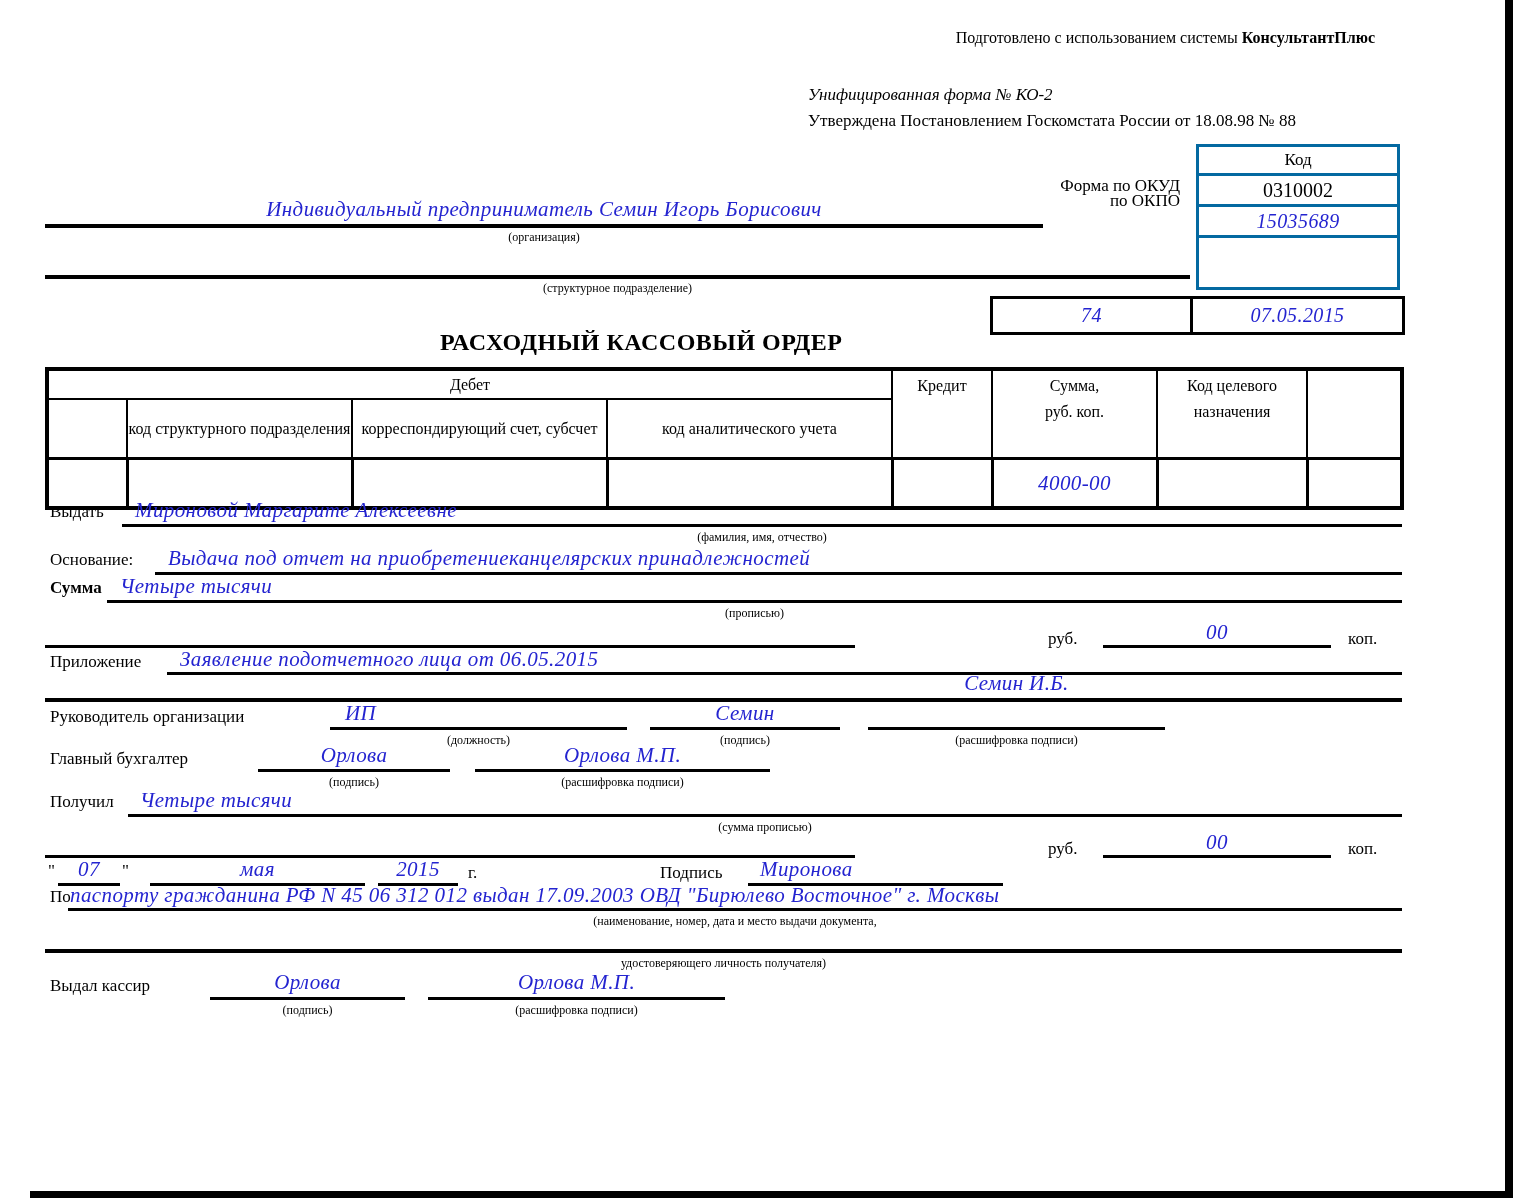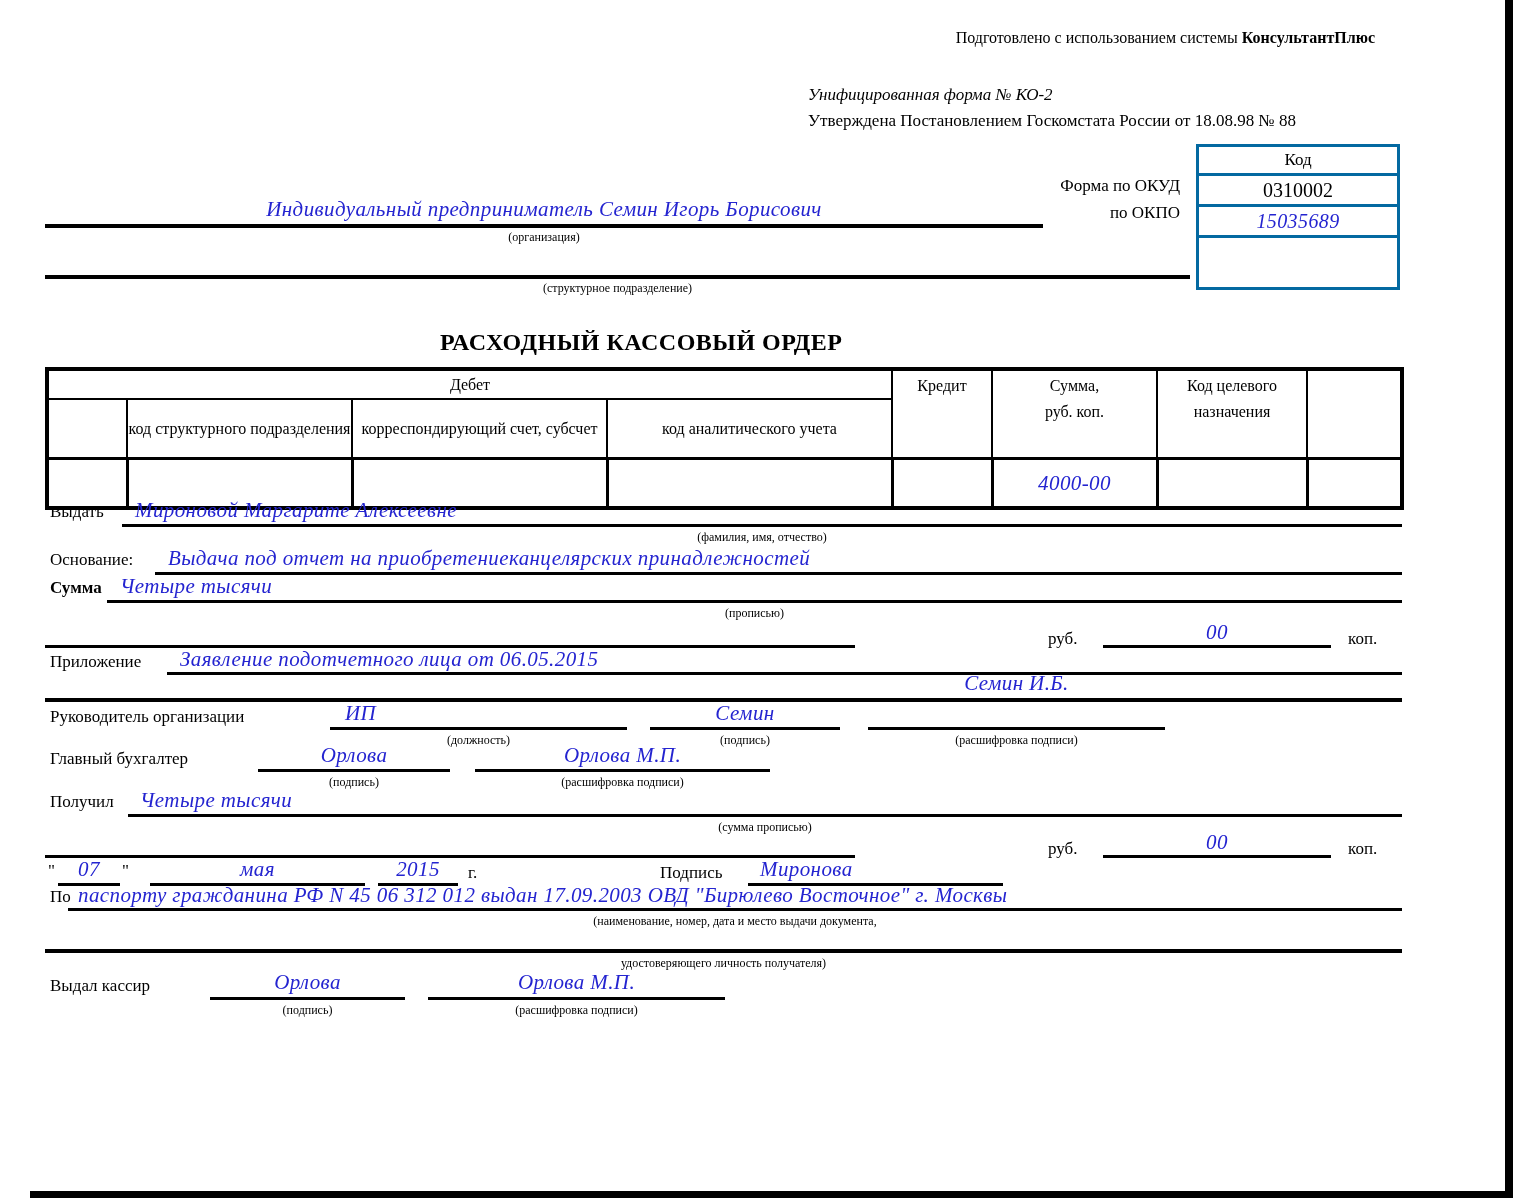--- a/index.html
+++ b/index.html
@@ -62,35 +62,39 @@
         </tr>
     <tr>
           <td class="okpoval val ctr" style="height:28px;">15035689</td>
         </tr>
     <tr>
           <td style="height:49px;"></td>
         </tr>
   </tbody>
     </table>
   <div class="abs lbl rt" style="left:880px;top:176px;width:300px;">Форма по ОКУД</div>
-  <div class="abs lbl rt" style="left:880px;top:203px;width:300px;font-family:Liberation Serif, serif;">по ОКПО</div>
+  <div class="abs lbl rt" style="left:880px;top:191px;width:300px;font-family:Liberation Serif, serif;">по ОКПО</div>
 
   <div class="abs val ctr" style="left:45px;top:197px;width:998px;">Индивидуальный предприниматель Семин Игорь Борисович</div>
   <div class="abs ul thick" style="left:45px;top:224px;width:998px;"></div>
   <div class="abs cap" style="left:45px;top:230px;width:998px;">(организация)</div>
 
   <div class="abs ul thick" style="left:45px;top:275px;width:1145px;"></div>
   <div class="abs cap" style="left:45px;top:281px;width:1145px;">(структурное подразделение)</div>
 
   <table class="doctbl abs" style="left:990px;top:296px;">
     <colgroup>
         <col style="width:200px;">
         <col style="width:212px;">
       </colgroup>
     <tbody>
+    <tr class="vals">
+      <td class="val ctr" style="height:33px;">74</td>
+      <td class="val ctr">07.05.2015</td>
+    </tr>
   </tbody>
     </table>
 
   <div class="abs title" style="left:440px;top:329px;">РАСХОДНЫЙ КАССОВЫЙ ОРДЕР</div>
 
   <table class="maintbl abs" style="left:45px;top:367px;">
     <colgroup>
       <col style="width:80px;">
         <col style="width:225px;">
         <col style="width:255px;">
@@ -196,21 +200,21 @@
   <div class="abs val ctr" style="left:150px;top:857px;width:215px;">мая</div>
   <div class="abs ul" style="left:150px;top:883px;width:215px;"></div>
   <div class="abs val ctr" style="left:378px;top:857px;width:80px;">2015</div>
   <div class="abs ul" style="left:378px;top:883px;width:80px;"></div>
   <div class="abs lbl" style="left:468px;top:863px;">г.</div>
   <div class="abs lbl" style="left:660px;top:863px;">Подпись</div>
   <div class="abs val" style="left:760px;top:857px;">Миронова</div>
   <div class="abs ul" style="left:748px;top:883px;width:255px;"></div>
 
   <div class="abs lbl" style="left:50px;top:887px;">По</div>
-  <div class="abs val" style="left:78px;top:883px;">паспорту гражданина РФ N 45 06 312 012 выдан 17.09.2003 ОВД "Бирюлево Восточное" г. Москвы</div>
+  <div class="abs val" style="left:70px;top:883px;">паспорту гражданина РФ N 45 06 312 012 выдан 17.09.2003 ОВД "Бирюлево Восточное" г. Москвы</div>
   <div class="abs ul" style="left:68px;top:908px;width:1334px;"></div>
   <div class="abs cap" style="left:68px;top:914px;width:1334px;">(наименование, номер, дата и место выдачи документа,</div>
   <div class="abs ul thick" style="left:45px;top:949px;width:1357px;"></div>
   <div class="abs cap" style="left:45px;top:956px;width:1357px;">удостоверяющего личность получателя)</div>
 
   <div class="abs lbl" style="left:50px;top:976px;">Выдал кассир</div>
   <div class="abs val ctr" style="left:210px;top:970px;width:195px;">Орлова</div>
   <div class="abs ul" style="left:210px;top:997px;width:195px;"></div>
   <div class="abs cap" style="left:210px;top:1003px;width:195px;">(подпись)</div>
   <div class="abs val ctr" style="left:428px;top:970px;width:297px;">Орлова М.П.</div>

